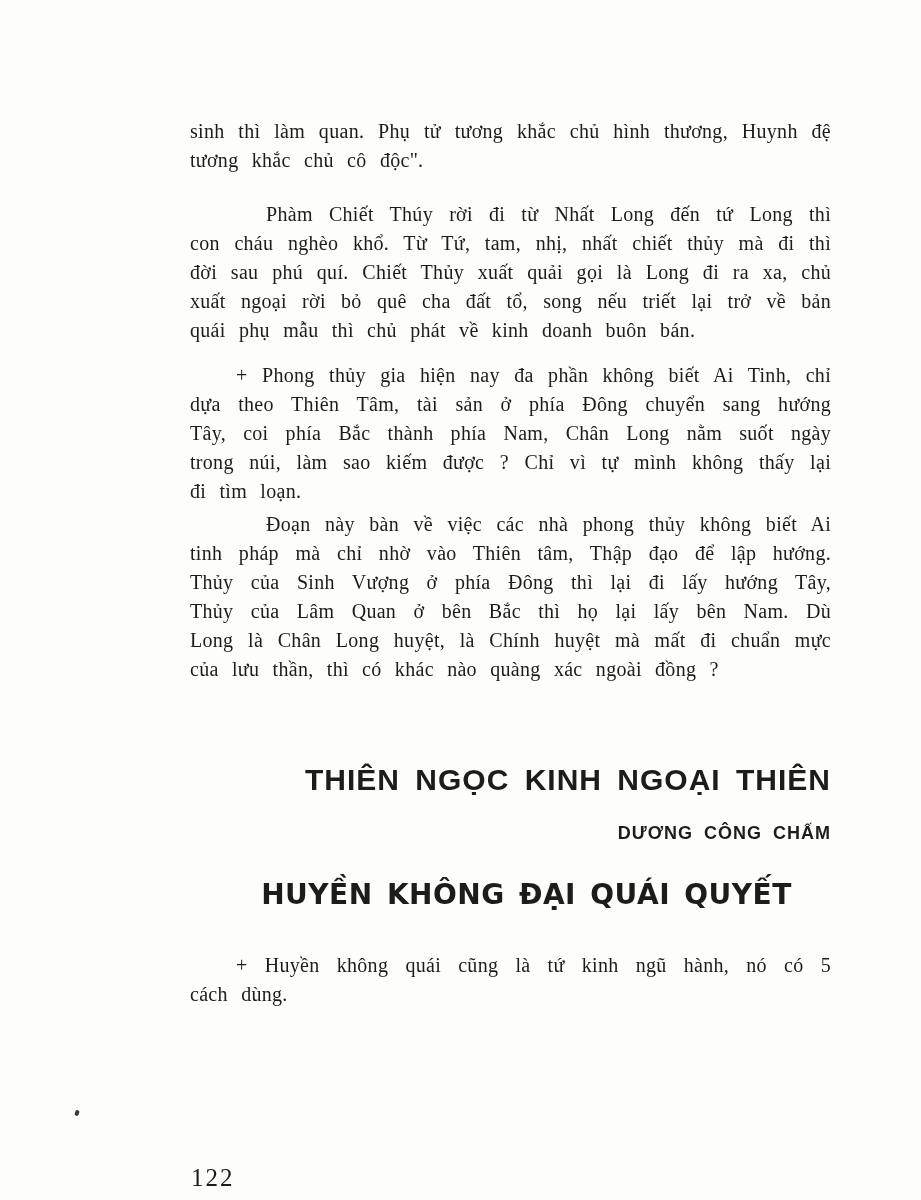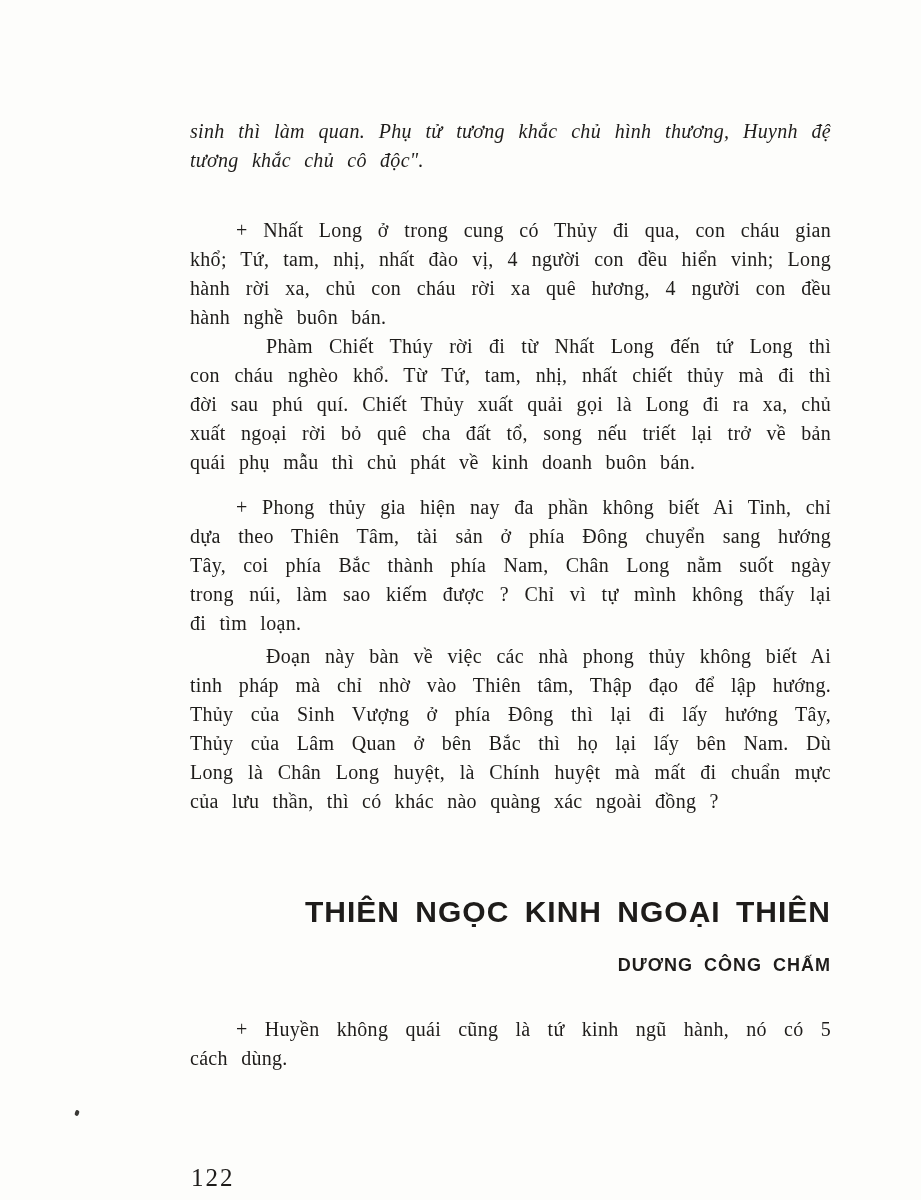--- a/index.html
+++ b/index.html
@@ -27,21 +27,21 @@
     width: 641px;
   }
   .para {
     font-size: 20px;
     line-height: 29px;
     letter-spacing: 0.3px;
     word-spacing: 8px;
     text-align: justify;
     color: var(--ink);
   }
-  .para.p1 { margin-bottom: 41px; font-style: italic; }
+  .para.p1 { margin-bottom: 25px; }
   .para.p2 { margin-bottom: 0; }
   .para.p3 { margin-bottom: 16px; }
   .para.p4 { margin-bottom: 4px; font-family: Liberation Serif, serif; }
   .para.p5 { margin-bottom: 0; }
   .indent-sm { text-indent: 46px; }
   .indent-lg { text-indent: 76px; }
 
   .title {
     margin: 78px 0 0 32px;
     text-align: right;
@@ -97,27 +97,27 @@
     border-radius: 2px;
     transform: rotate(18deg);
   }
 </style>
 </head>
 <body>
 
 <div class="page">
   <div class="text-block">
     <p class="para p1">sinh thì làm quan. Phụ tử tương khắc chủ hình thương, Huynh đệ tương khắc chủ cô độc".</p>
-    <p class="para p2 indent-sm">+ Nhất Long ở trong cung có Thủy đi qua, con cháu gian khổ; Tứ, tam, nhị, nhất đào vị, 4 người con đều hiển vinh; Long hành rời xa, chủ con cháu rời xa quê hương, 4 người con đều hành nghề buôn bán.</p>
     <p class="para p3 indent-lg">Phàm Chiết Thúy rời đi từ Nhất Long đến tứ Long thì con cháu nghèo khổ. Từ Tứ, tam, nhị, nhất chiết thủy mà đi thì đời sau phú quí. Chiết Thủy xuất quải gọi là Long đi ra xa, chủ xuất ngoại rời bỏ quê cha đất tổ, song nếu triết lại trở về bản quái phụ mẫu thì chủ phát về kinh doanh buôn bán.</p>
     <p class="para p4 indent-sm">+ Phong thủy gia hiện nay đa phần không biết Ai Tinh, chỉ dựa theo Thiên Tâm, tài sản ở phía Đông chuyển sang hướng Tây, coi phía Bắc thành phía Nam, Chân Long nằm suốt ngày trong núi, làm sao kiếm được ? Chỉ vì tự mình không thấy lại đi tìm loạn.</p>
     <p class="para p5 indent-lg">Đoạn này bàn về việc các nhà phong thủy không biết Ai tinh pháp mà chỉ nhờ vào Thiên tâm, Thập đạo để lập hướng. Thủy của Sinh Vượng ở phía Đông thì lại đi lấy hướng Tây, Thủy của Lâm Quan ở bên Bắc thì họ lại lấy bên Nam. Dù Long là Chân Long huyệt, là Chính huyệt mà mất đi chuẩn mực của lưu thần, thì có khác nào quàng xác ngoài đồng ?</p>
 
     <h1 class="title">THIÊN NGỌC KINH NGOẠI THIÊN</h1>
     <div class="author">DƯƠNG CÔNG CHẤM</div>
+    <h2 class="subtitle">HUYỀN KHÔNG ĐẠI QUÁI QUYẾT</h2>
 
     <p class="para closing indent-sm">+ Huyền không quái cũng là tứ kinh ngũ hành, nó có 5 cách dùng.</p>
   </div>
 
   <div class="speck"></div>
 
   <div class="page-number">122</div>
 </div>
 
 </body></html>

